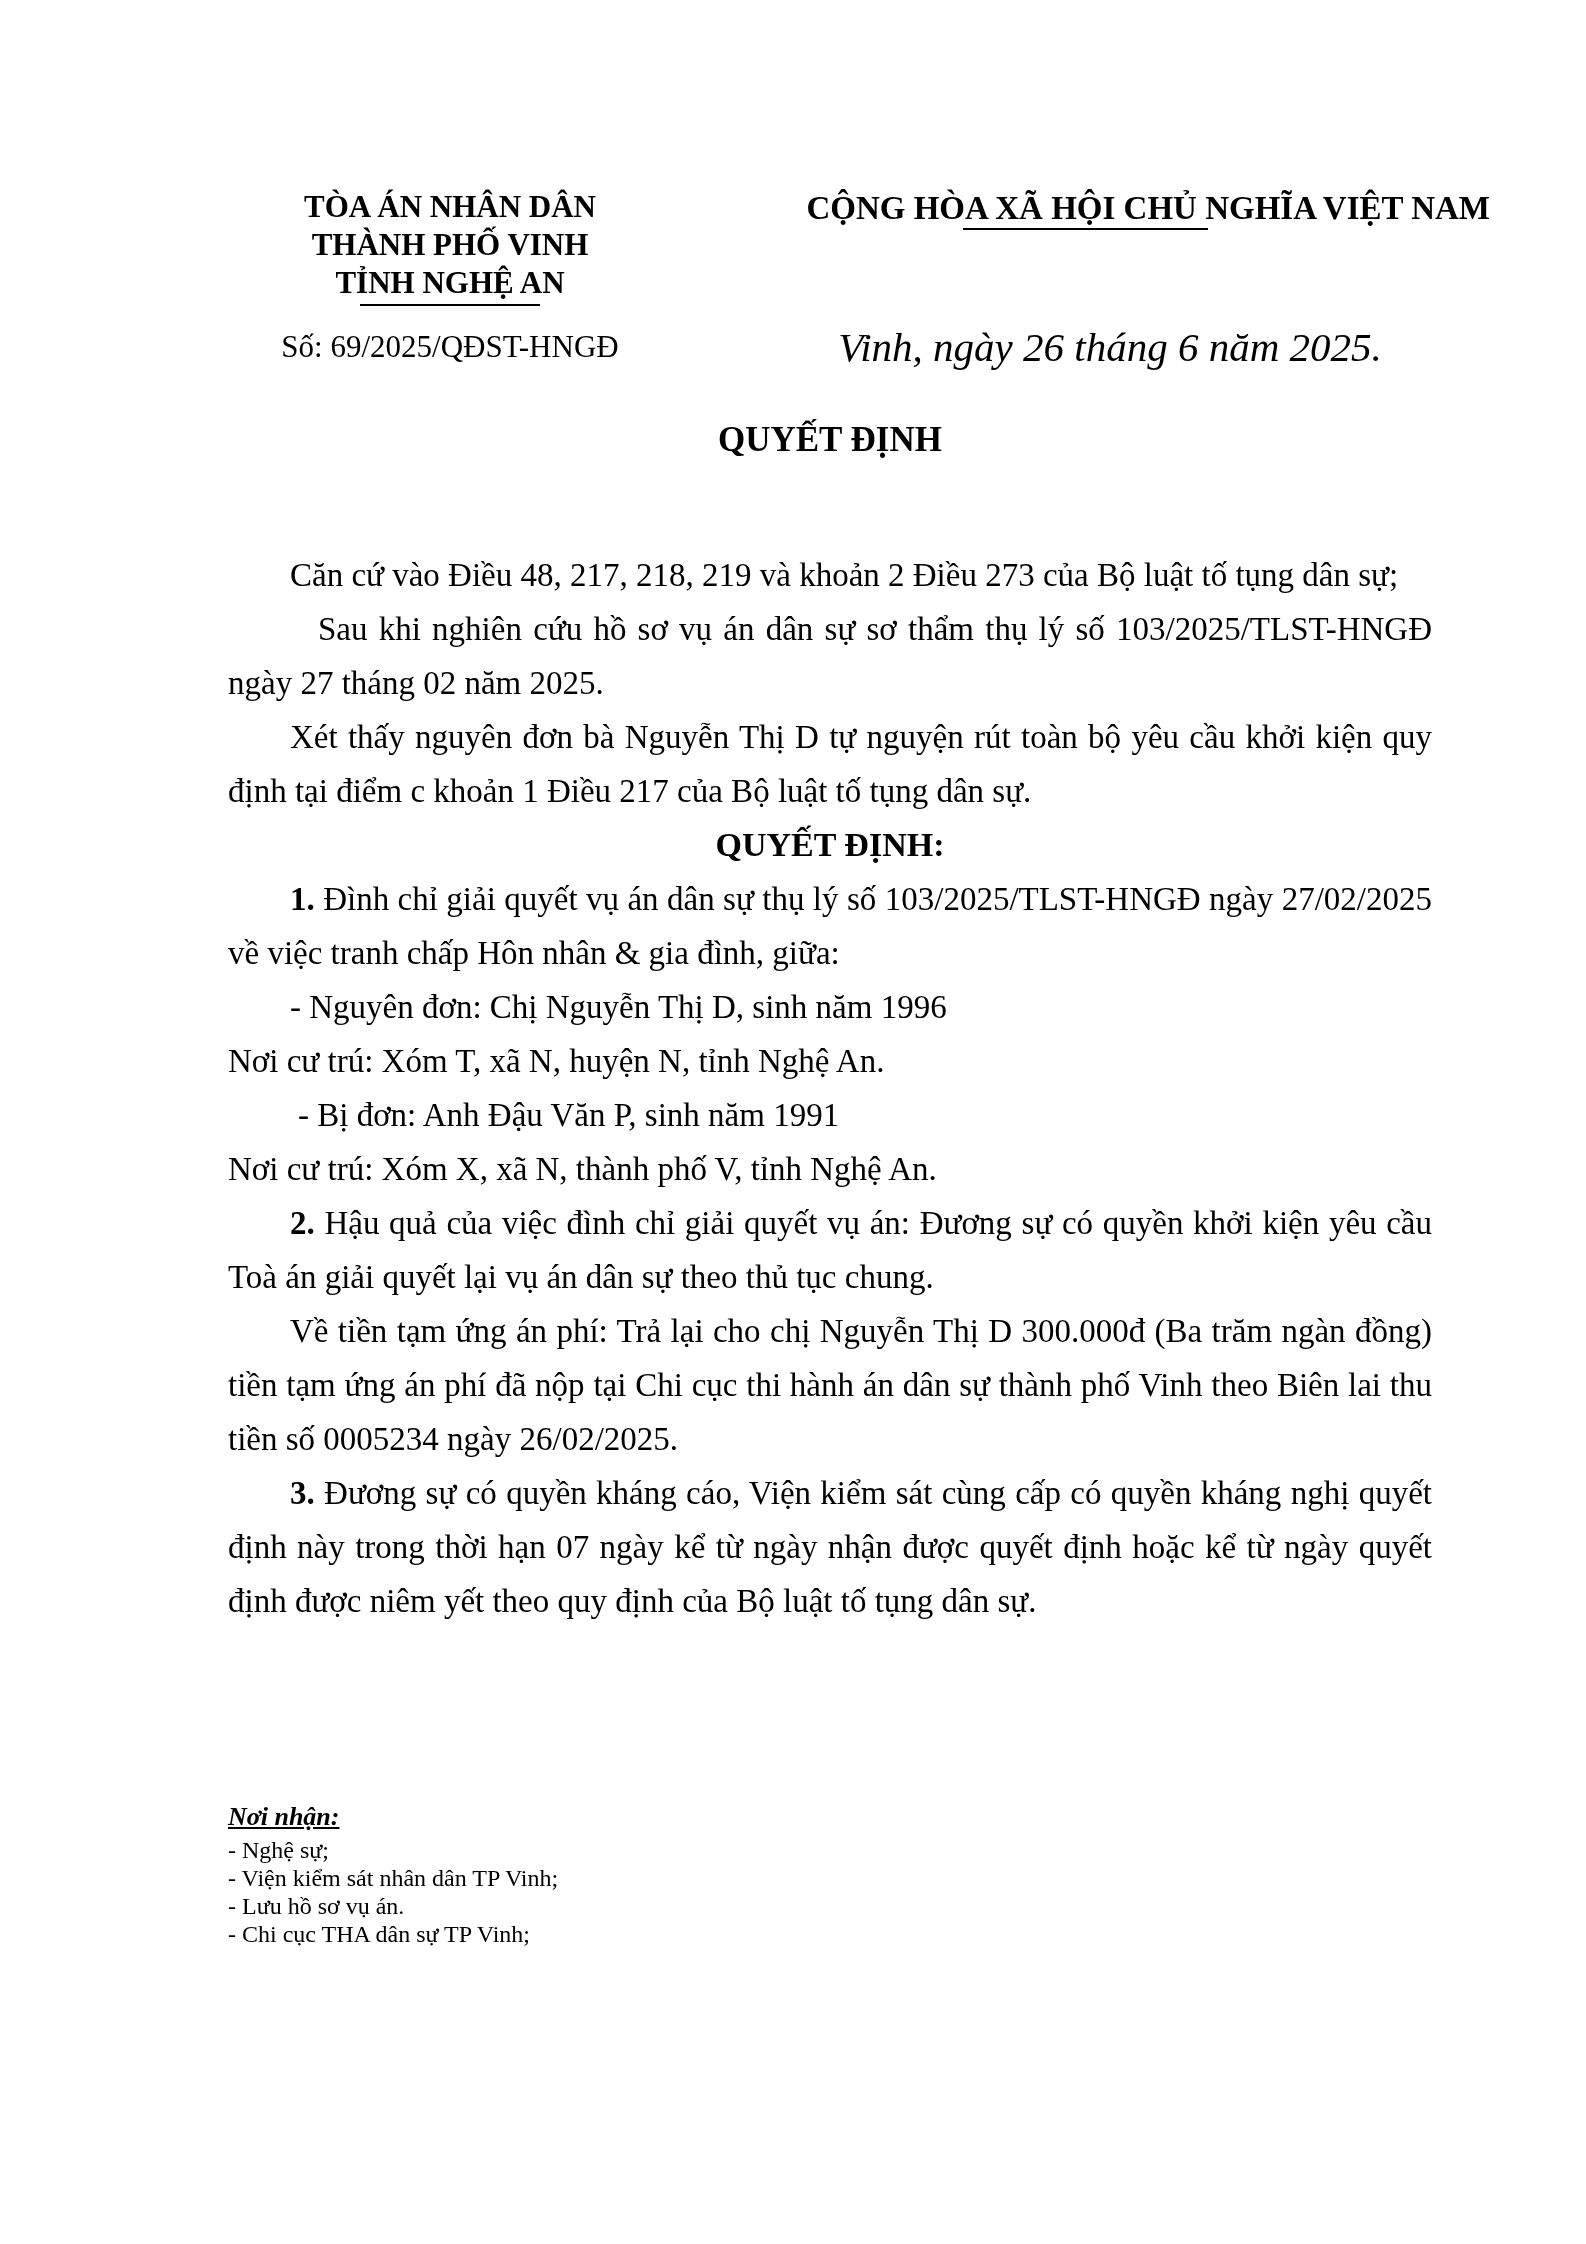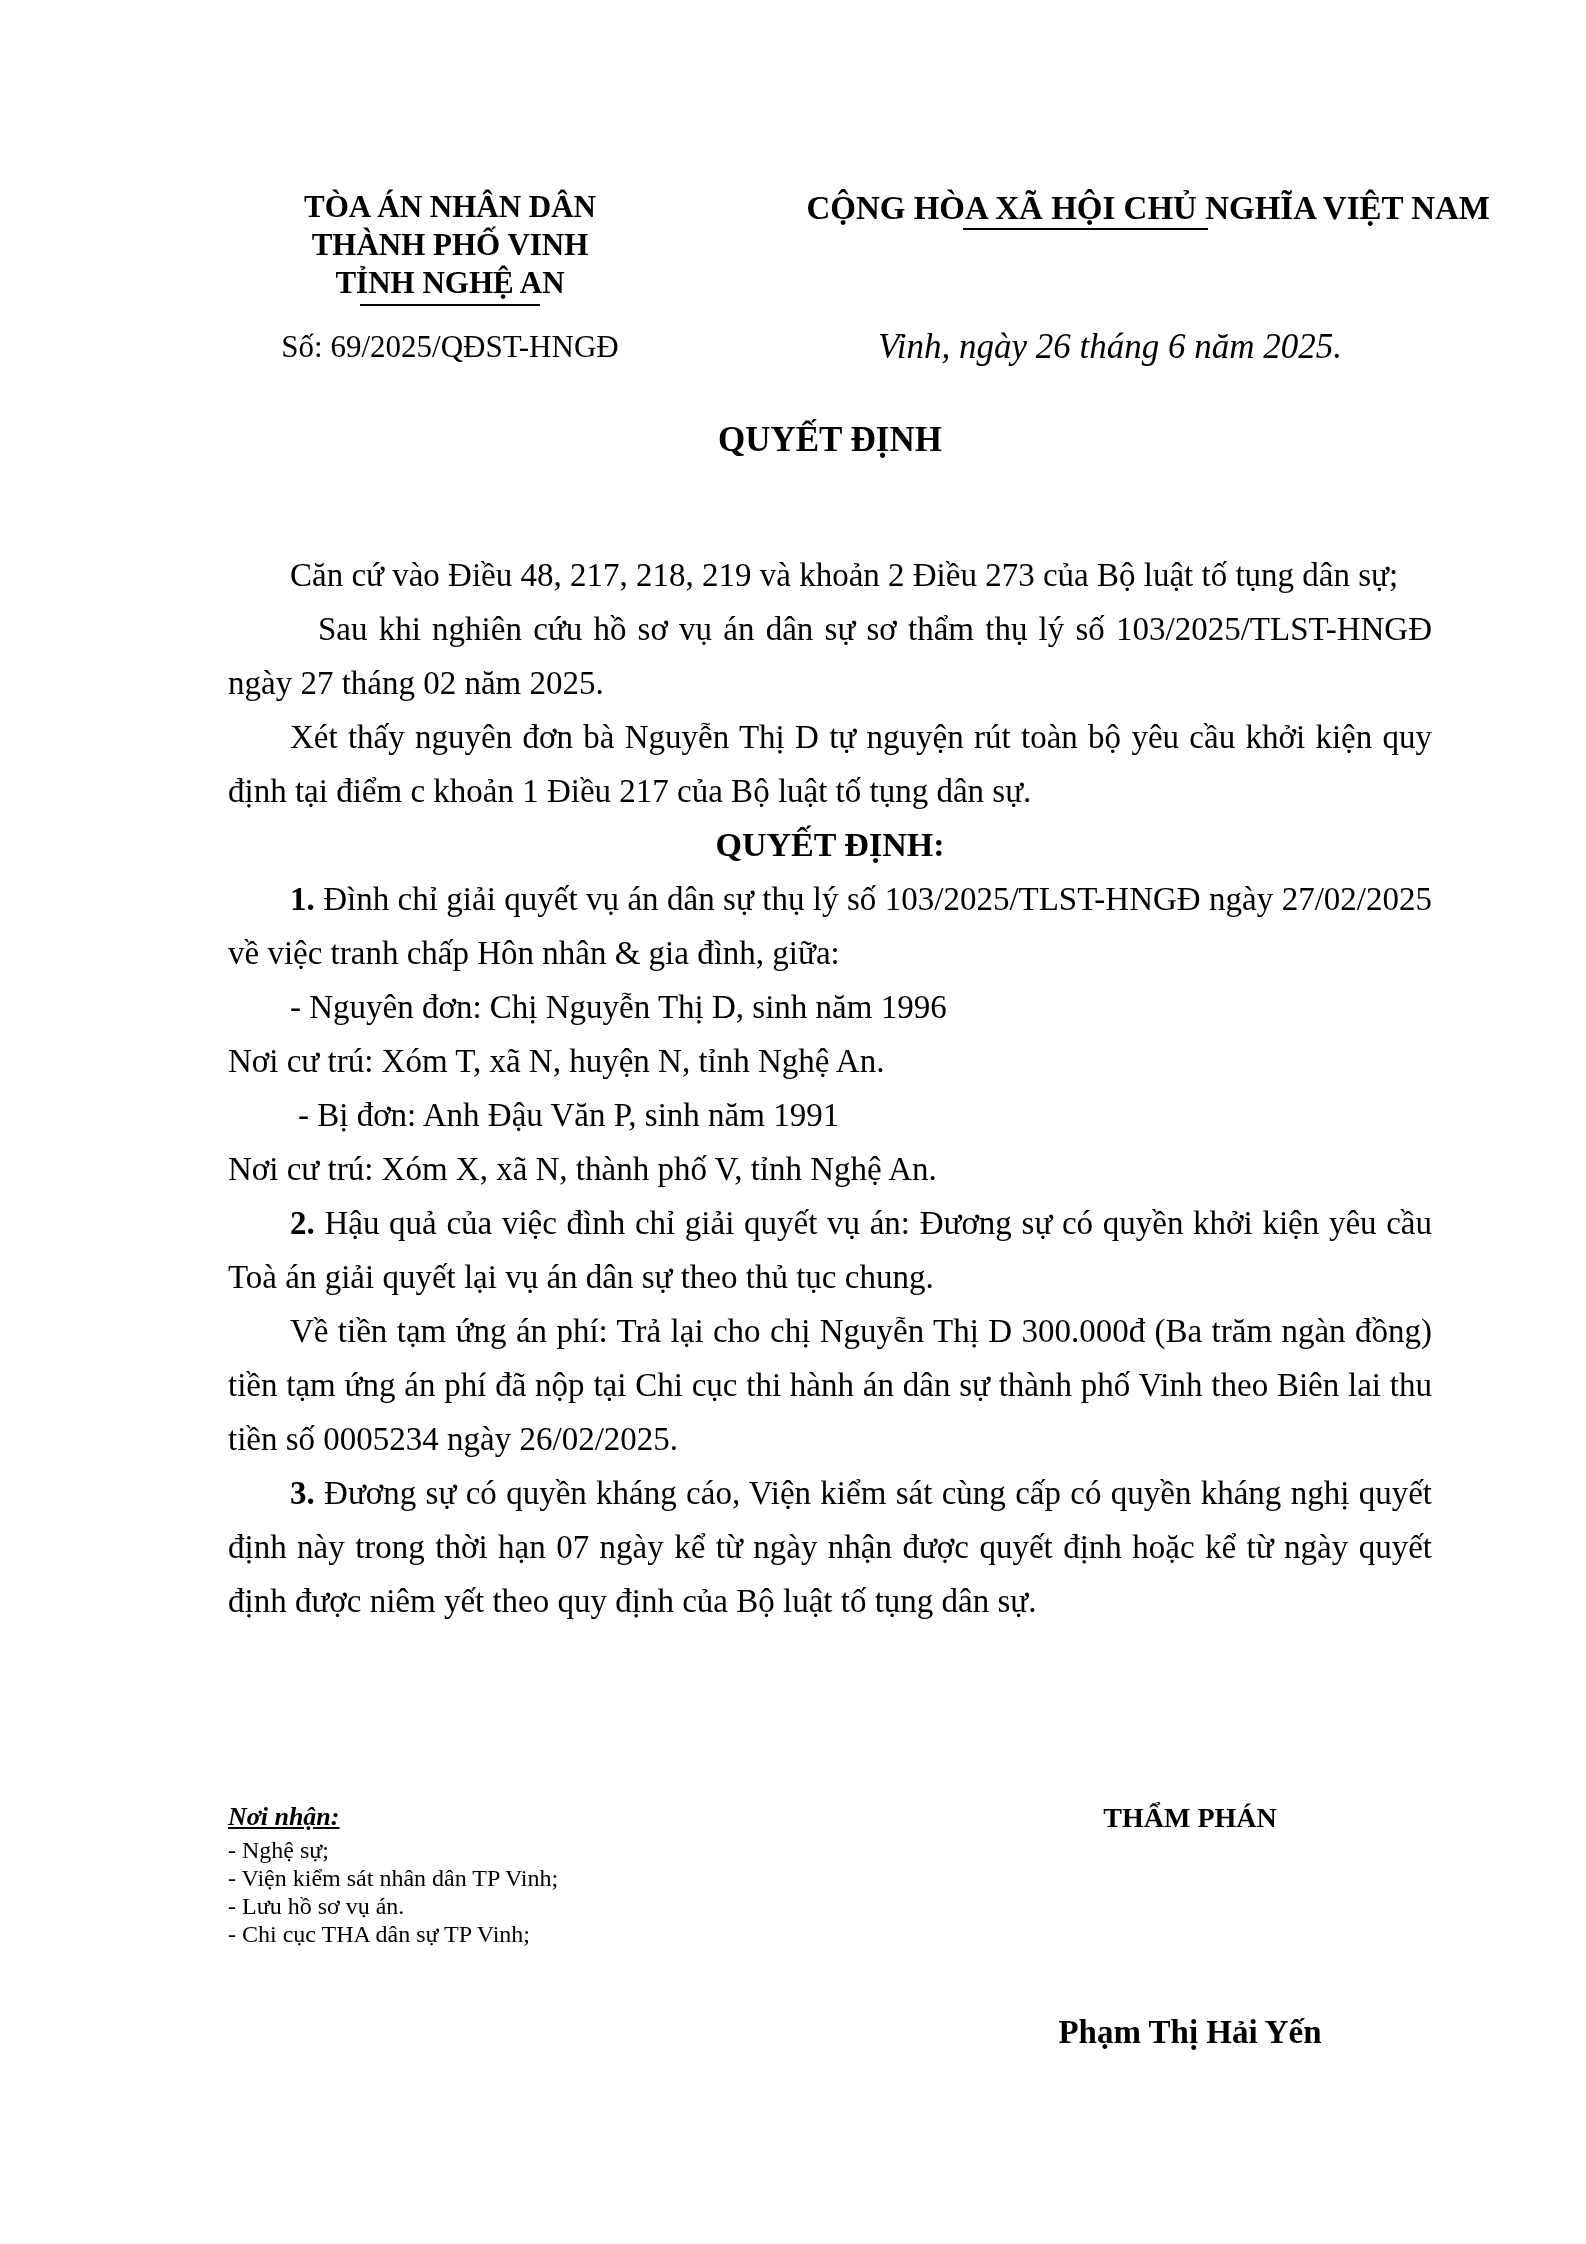--- a/index.html
+++ b/index.html
@@ -68,21 +68,21 @@
       position: relative;
       left: -25px;
     }
     .hdr-date {
       position: absolute;
       left: 730px;
       top: 328px;
       width: 760px;
       text-align: center;
       font-style: italic;
-      font-size: 35px;
+      font-size: 41px;
       line-height: 38px;
     }
     
     .title {
       position: absolute;
       left: 228px;
       width: 1204px;
       text-align: center;
       font-weight: bold;
       font-size: 35px;
@@ -209,18 +209,14 @@
   </div>
 
   <div class="recipients">
     <div class="rec-title">Nơi nhận:</div>
     <span class="rec-item">- Nghệ sự;</span>
     <span class="rec-item">- Viện kiểm sát nhân dân TP Vinh;</span>
     <span class="rec-item">- Lưu hồ sơ vụ án.</span>
     <span class="rec-item">- Chi cục THA dân sự TP Vinh;</span>
   </div>
 
-  <div class="signature">
-    <div class="sig-role">THẨM PHÁN</div>
-    <div class="sig-name">Phạm Thị Hải Yến</div>
-  </div>
 
 </div>
 
 </body></html>

